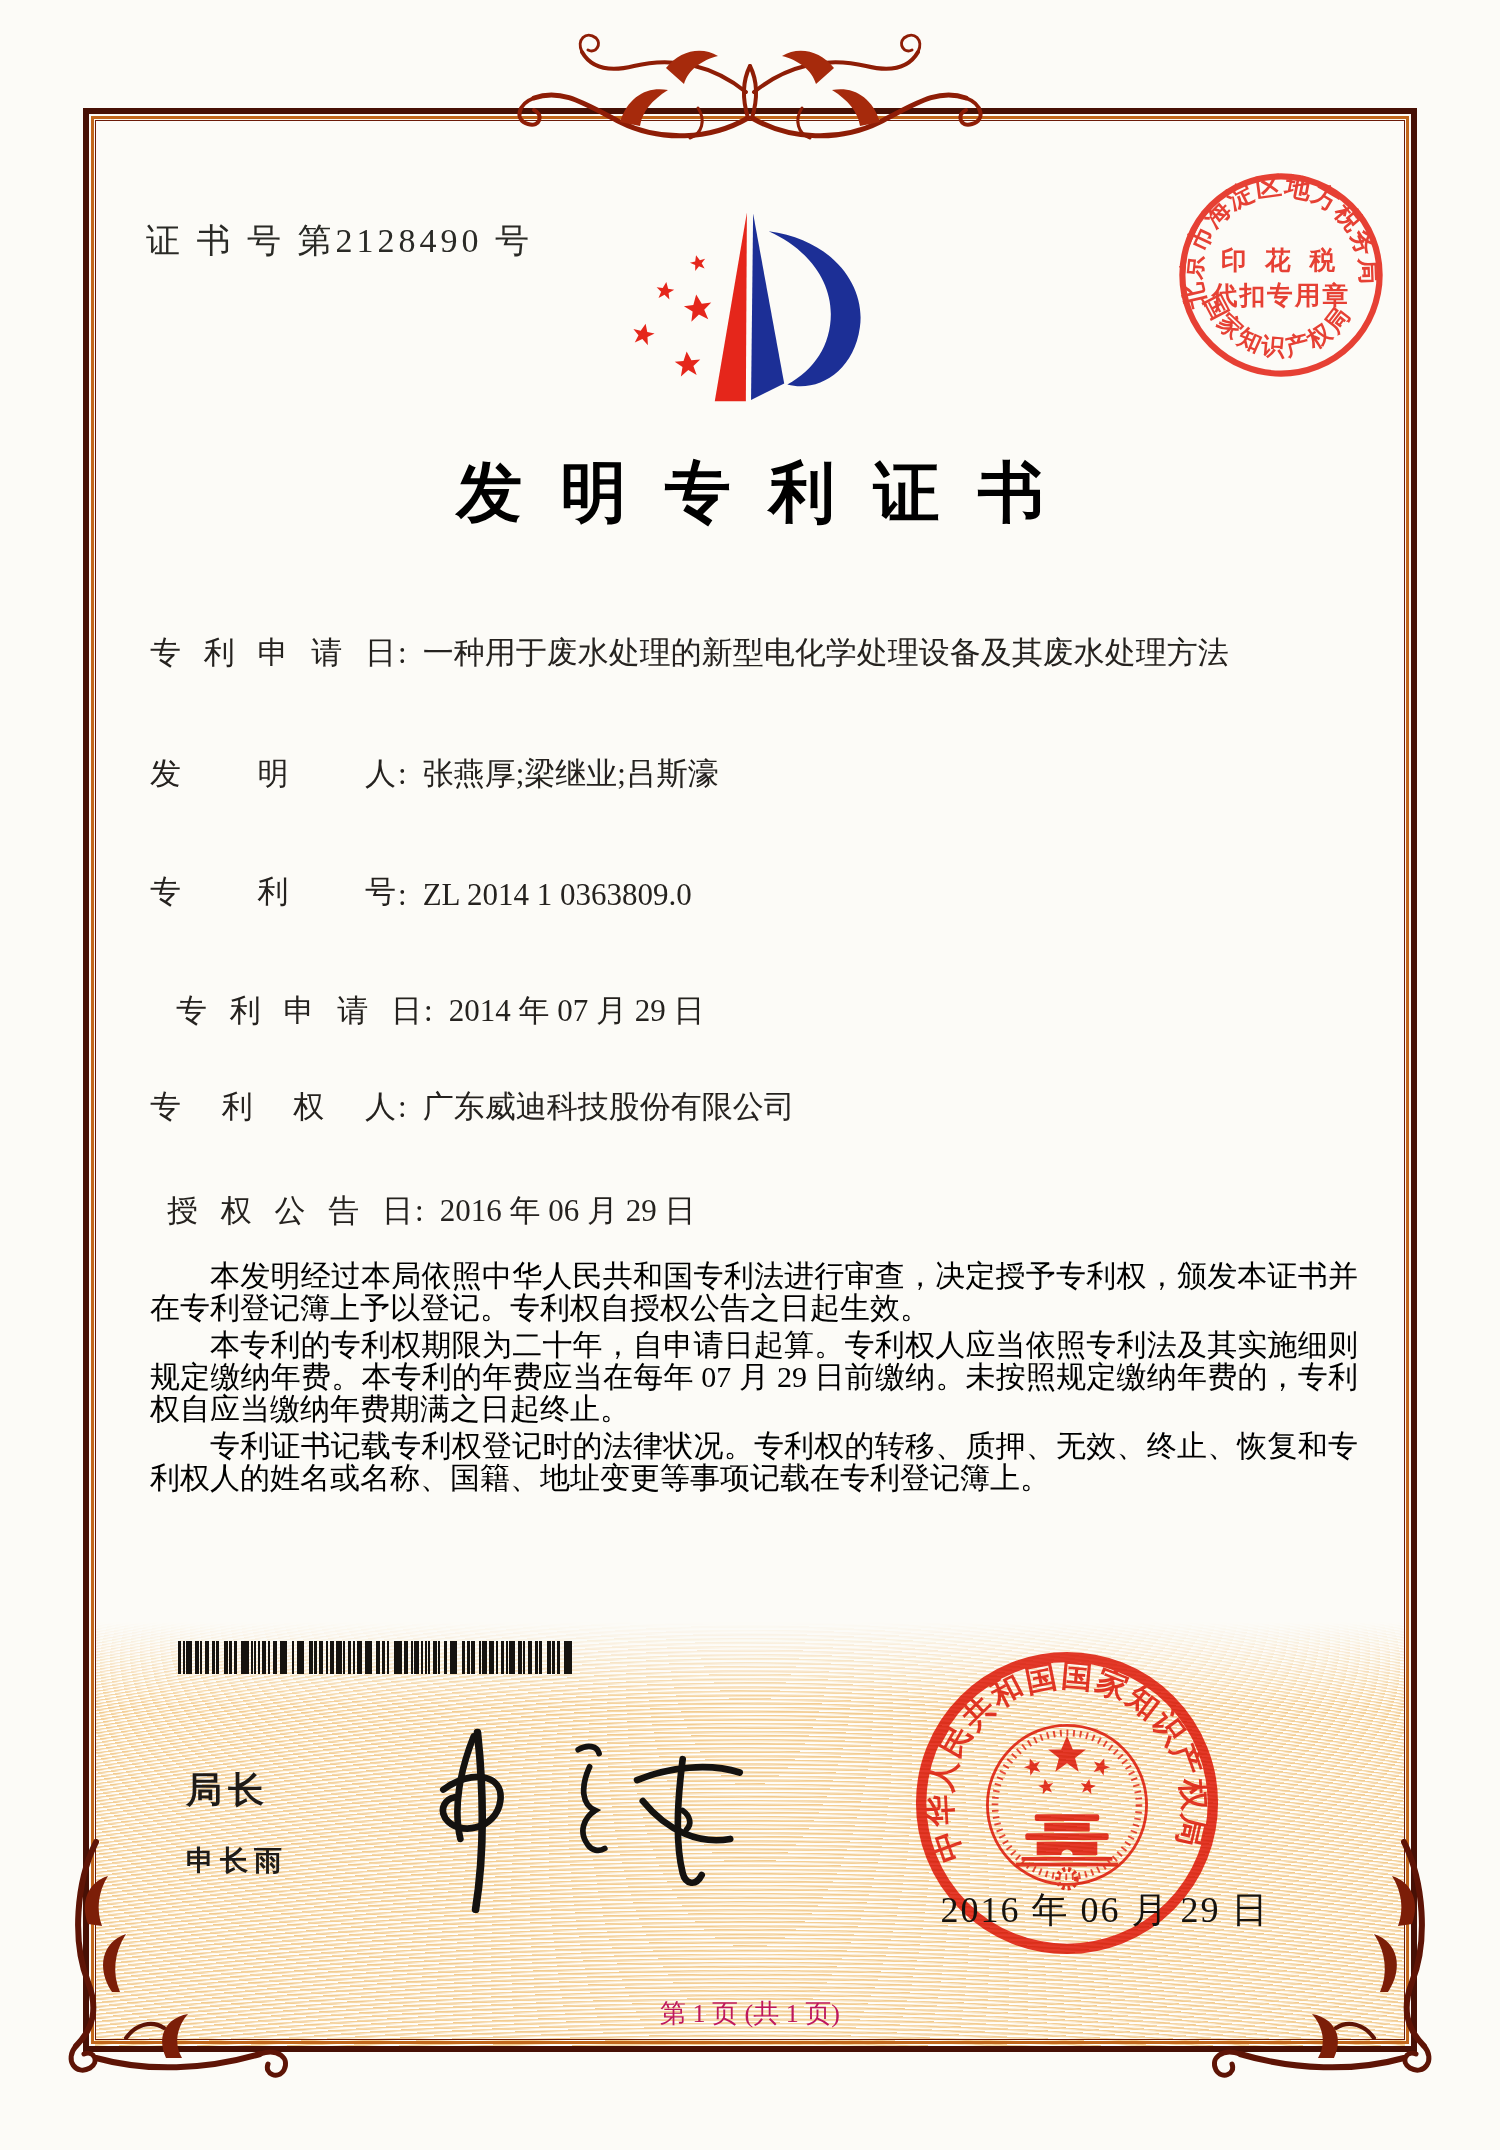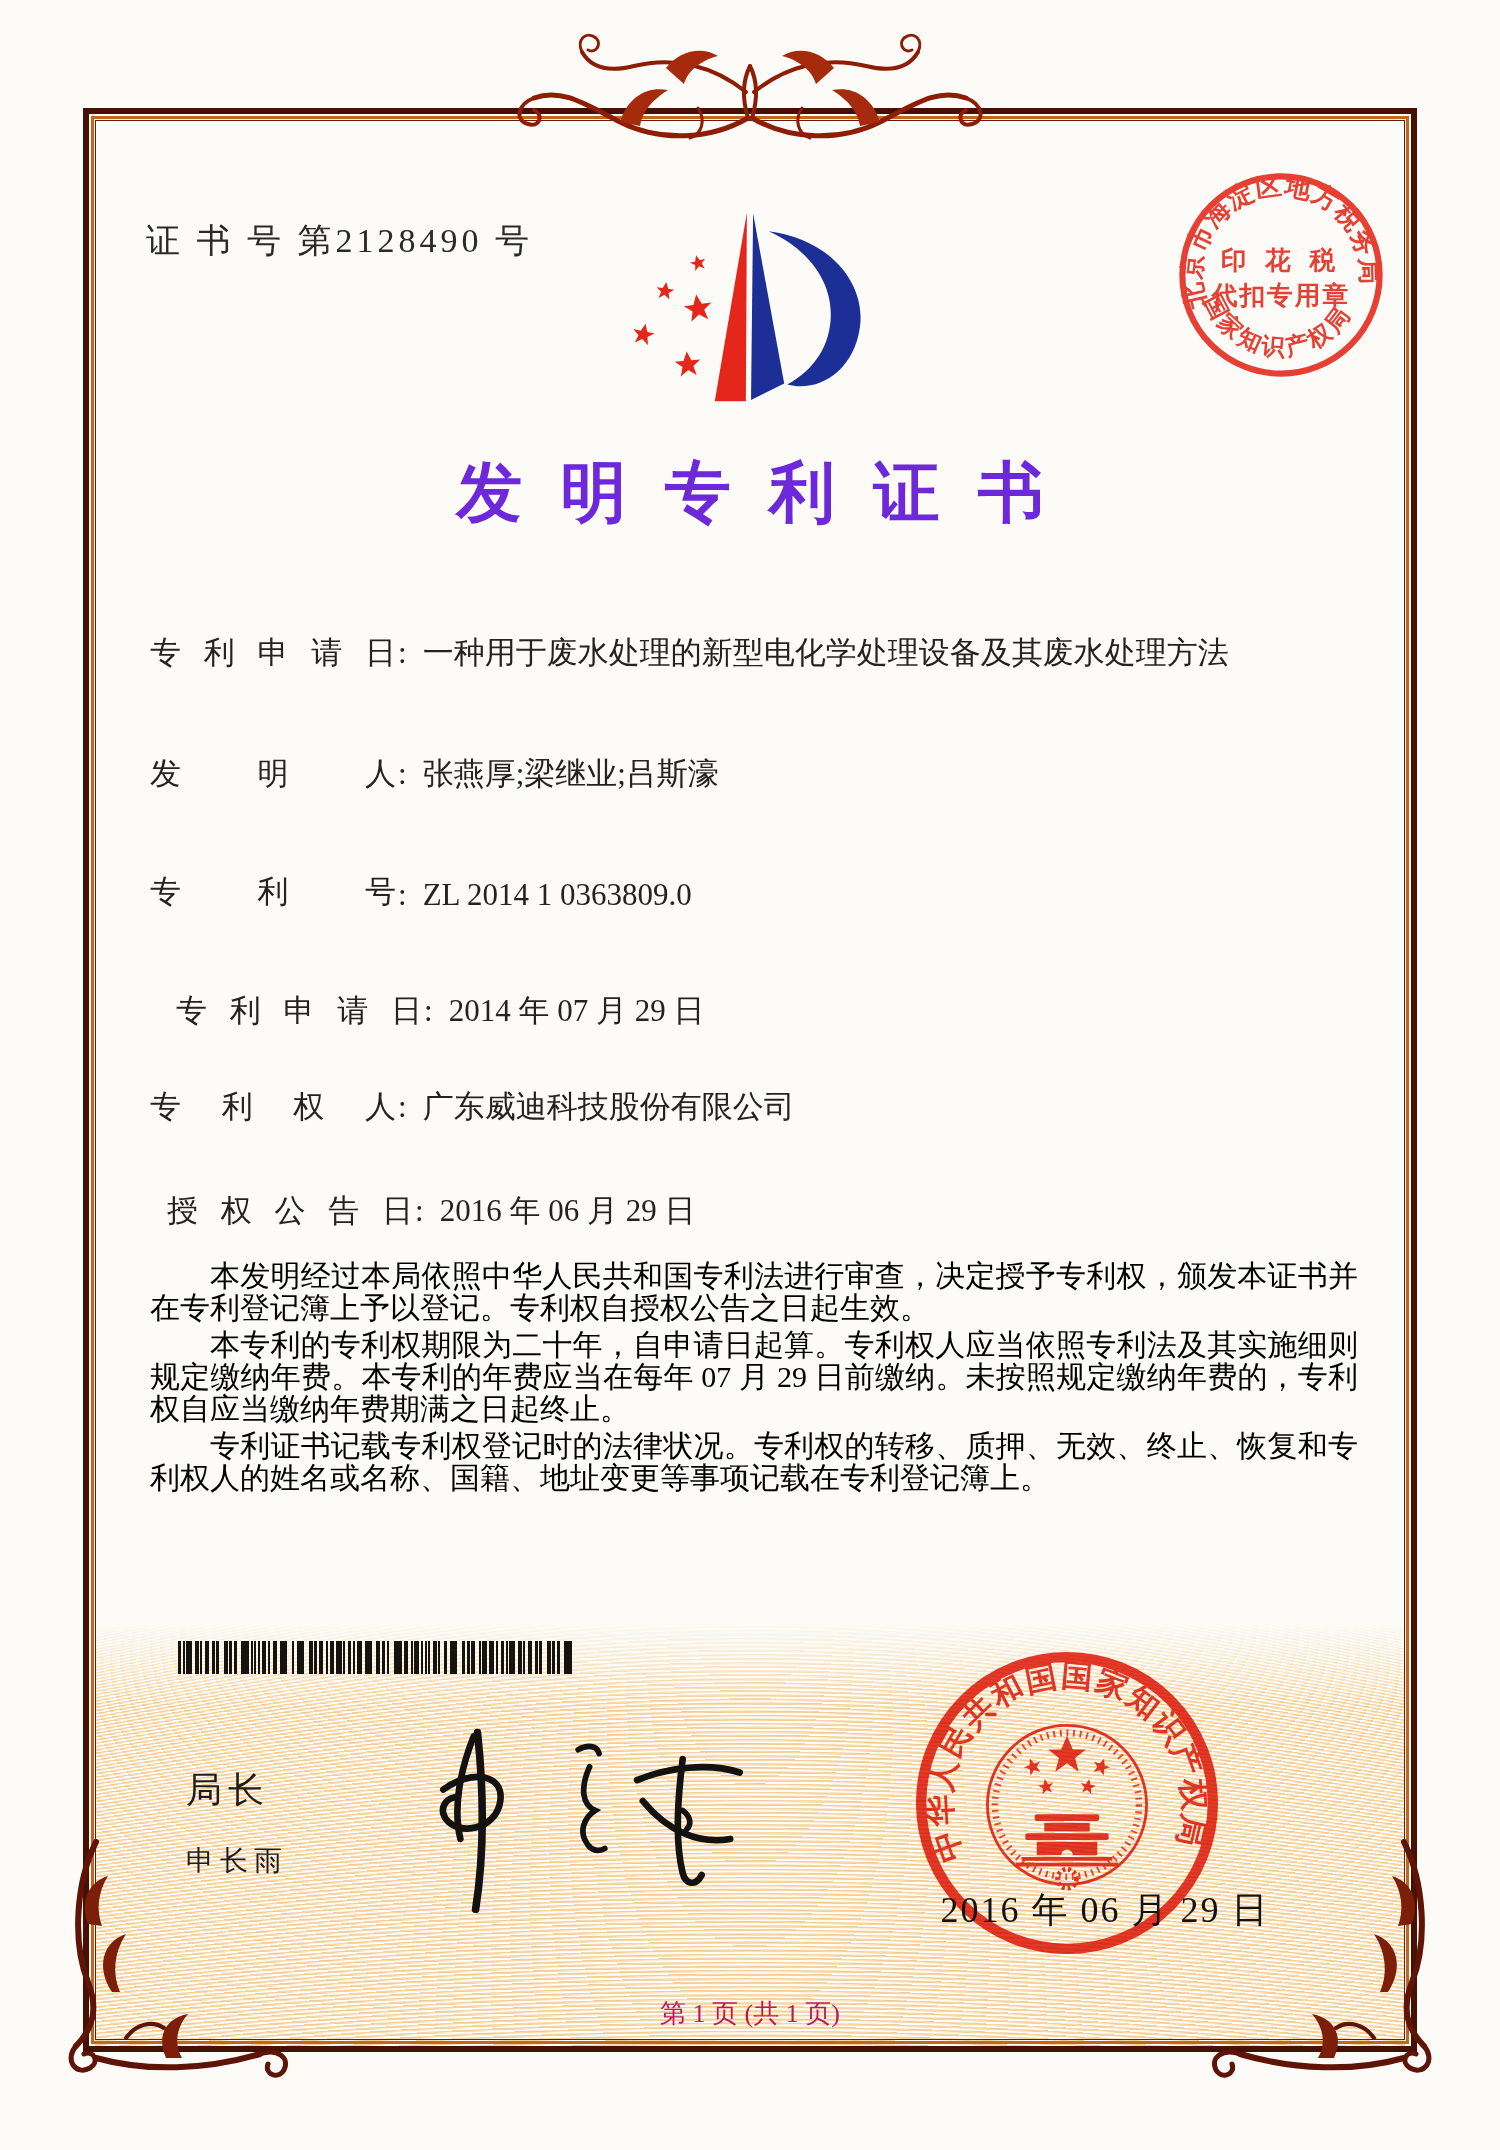--- a/index.html
+++ b/index.html
@@ -36,41 +36,41 @@
   .corner{width:300px; height:260px; top:1832px;}
   .corner.left{left:36px;}
   .corner.right{left:1164px; transform:scaleX(-1);}
   
   .certno{position:absolute; left:146px; top:218px; z-index:4;
     font-size:34px; letter-spacing:4px; color:#2a2a26;}
   .logo{position:absolute; left:590px; top:198px; width:320px; height:228px; z-index:4;}
   .stamp{position:absolute; left:1168px; top:162px; width:226px; height:226px; z-index:5;
     mix-blend-mode:multiply; opacity:.95;}
   .title{position:absolute; left:0; top:448px; width:100%; z-index:4;
-    text-align:center; font-size:66px; font-weight:700; color:#6d28d9;
+    text-align:center; font-size:66px; font-weight:700; color:#000000;
     letter-spacing:0.58em; padding-left:0.58em; box-sizing:border-box;}
   
   .frow{position:absolute; left:150px; width:1210px; z-index:4; font-size:31px; white-space:nowrap;}
   .flabel{display:inline-block; width:246px; text-align:justify; text-align-last:justify; vertical-align:bottom;}
   .fcolon{display:inline-block; margin:0 16px 0 2px;}
   .frow.r0{top:632px;} .frow.r1{top:753px;} .frow.r2{top:871px;}
   .frow.r3{top:990px;margin-left:26px;} .frow.r4{top:1086px;} .frow.r5{top:1190px;margin-left:17px;}
   
   .paras{position:absolute; left:150px; top:1260px; width:1208px; z-index:4;
     font-size:30px; line-height:32px; text-align:justify; color:#000000;}
   .paras p{margin:0 0 5px 0; text-indent:2em;}
   
   .barcode{position:absolute; left:178px; top:1641px; width:396px; height:33px; z-index:4;
     background-image:
       repeating-linear-gradient(90deg,#16130f 0 3px,transparent 3px 5px,#16130f 5px 7px,transparent 7px 12px,#16130f 12px 14px,transparent 14px 17px),
       repeating-linear-gradient(90deg,#16130f 0 2px,transparent 2px 8px,#16130f 8px 12px,transparent 12px 19px);
   }
   
   .sig-role,.sig-name{position:absolute; left:186px; z-index:4;
-    font-family:"Liberation Sans","DejaVu Sans",sans-serif; font-weight:400; color:#1e1b18;}
+    font-family:"Liberation Sans","DejaVu Sans",sans-serif; font-weight:700; color:#1e1b18;}
   .sig-role{top:1766px; font-size:36px; letter-spacing:6px;}
   .sig-name{top:1842px; font-size:28px; letter-spacing:6px;}
   .sig{position:absolute; left:392px; top:1712px; width:380px; height:215px; z-index:4;}
   
   .seal{position:absolute; left:906px; top:1642px; width:322px; height:322px; z-index:5;
     mix-blend-mode:multiply; opacity:.96;}
   .seal-date{position:absolute; left:920px; top:1886px; width:370px; z-index:6;
     text-align:center; font-size:36px; letter-spacing:2px; color:#16130f;}
   
   .pagefoot{position:absolute; left:0; top:1996px; width:100%; z-index:4;

